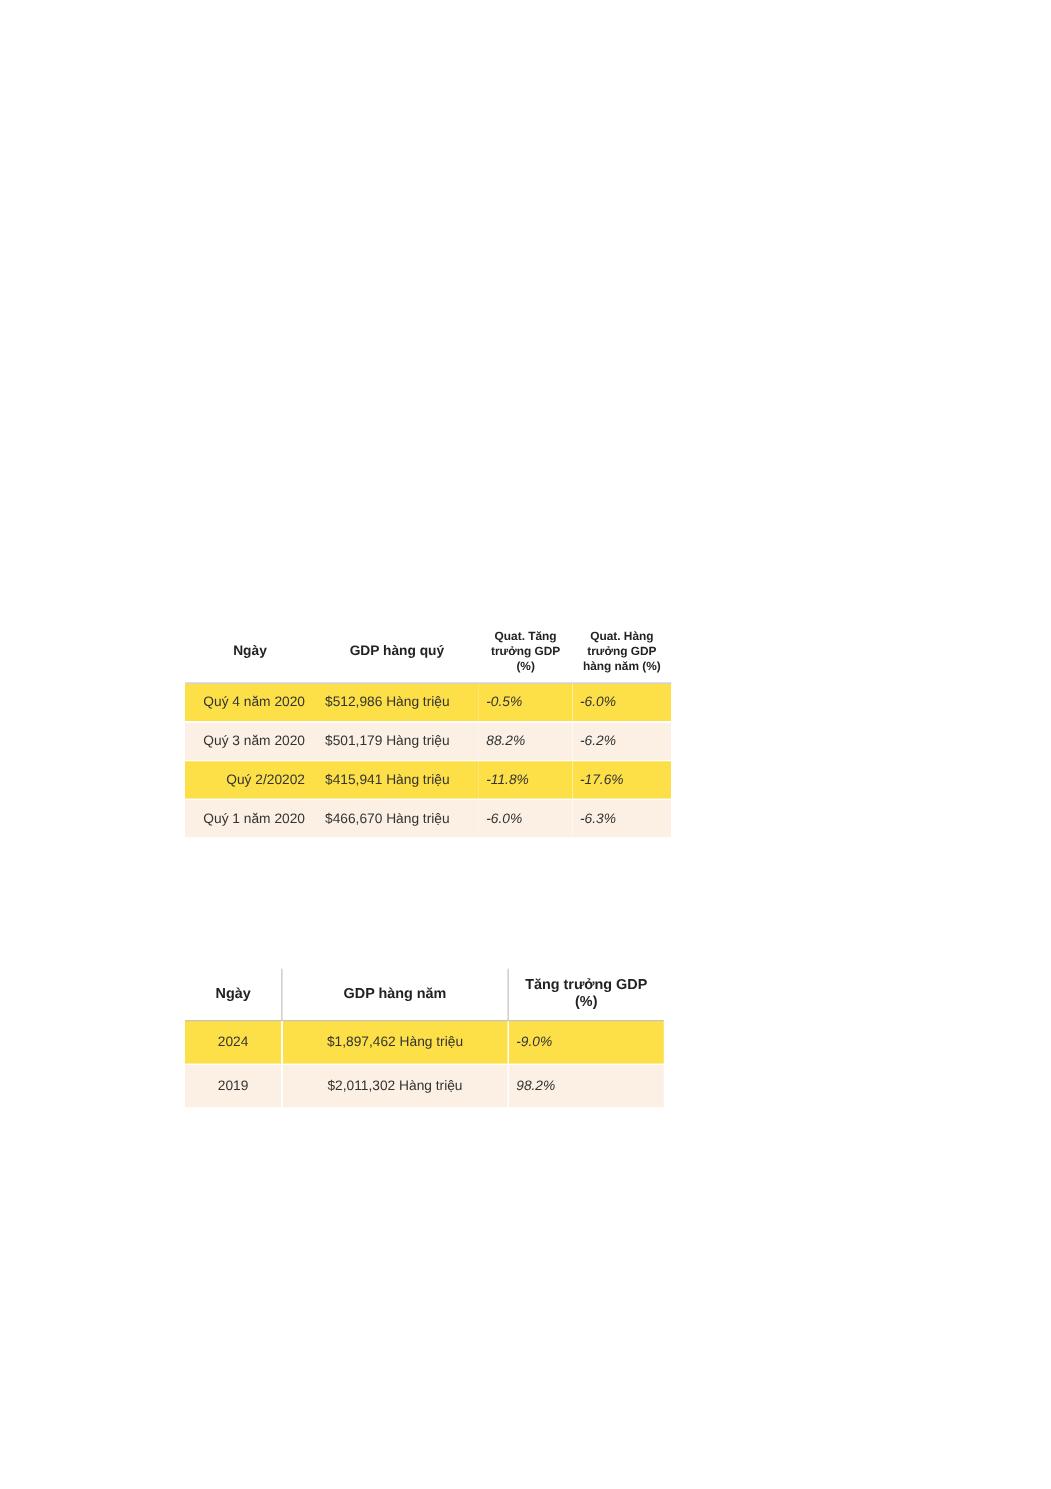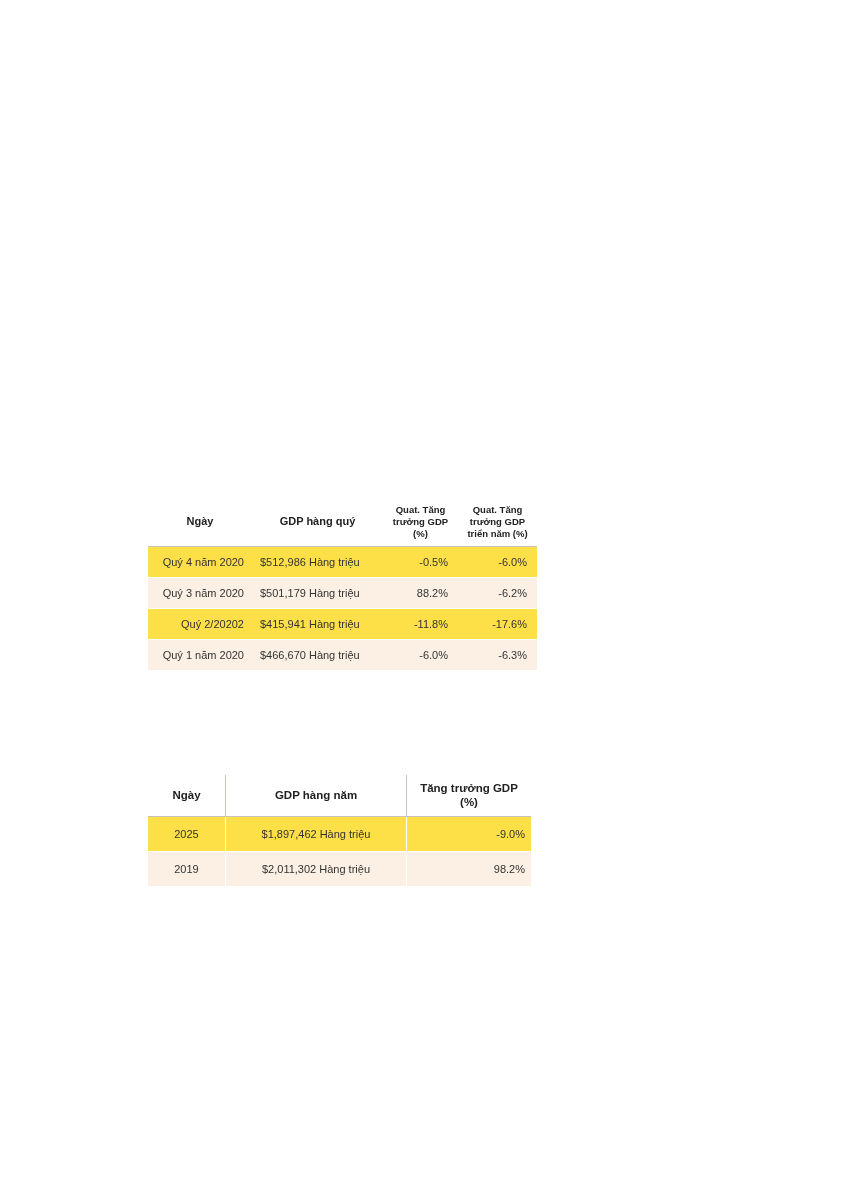--- a/index.html
+++ b/index.html
@@ -75,21 +75,21 @@
     color: #333333;
     white-space: nowrap;
     overflow: hidden;
   }
   .row-cell.alt {
     background: #fbf0e3;
     margin-top: 43px;
   }
   .c-date { text-align: right; padding-right: 8px; }
   .c-val  { text-align: left; padding-left: 8px; }
-  .c-num  { text-align: right; padding-right: 10px; }
+  .c-num  { padding-right: 10px; font-style: italic; }
 
   
   .table-annual .col-head {
     border-right: 1px solid #c9c2b8;
     border-bottom: 1px solid #c9c2b8;
     font-size: 11.5px;
     padding: 6px 4px;
   }
   .table-annual .col-head:last-child { border-right: none; }
   .table-annual .row-cell {
@@ -111,21 +111,21 @@
 <body>
 
 <div class="page">
 
   <table class="table-quarterly">
     <thead>
       <tr>
         <th class="col-head q-w1">Ngày</th>
         <th class="col-head q-w2">GDP hàng quý</th>
         <th class="col-head small q-w3">Quat. Tăng trưởng GDP (%)</th>
-        <th class="col-head small q-w4">Quat. Tăng trưởng GDP triển năm (%)</th>
+        <th class="col-head small q-w4">Quat. Hàng trưởng GDP hàng năm (%)</th>
       </tr>
     </thead>
     <tbody>
       <tr>
         <td class="row-cell c-date">Quý 4 năm 2020</td>
         <td class="row-cell c-val">$512,986 Hàng triệu</td>
         <td class="row-cell c-num">-0.5%</td>
         <td class="row-cell c-num">-6.0%</td>
       </tr>
       <tr>
@@ -152,21 +152,21 @@
   <table class="table-annual">
     <thead>
       <tr>
         <th class="col-head a-w1">Ngày</th>
         <th class="col-head a-w2">GDP hàng năm</th>
         <th class="col-head a-w3">Tăng trưởng GDP (%)</th>
       </tr>
     </thead>
     <tbody>
       <tr>
-        <td class="row-cell" style="text-align:center">2025</td>
+        <td class="row-cell" style="text-align:center">2024</td>
         <td class="row-cell" style="text-align:center">$1,897,462 Hàng triệu</td>
         <td class="row-cell c-num">-9.0%</td>
       </tr>
       <tr>
         <td class="row-cell alt" style="text-align:center">2019</td>
         <td class="row-cell alt" style="text-align:center">$2,011,302 Hàng triệu</td>
         <td class="row-cell alt c-num">98.2%</td>
       </tr>
     </tbody>
   </table>

